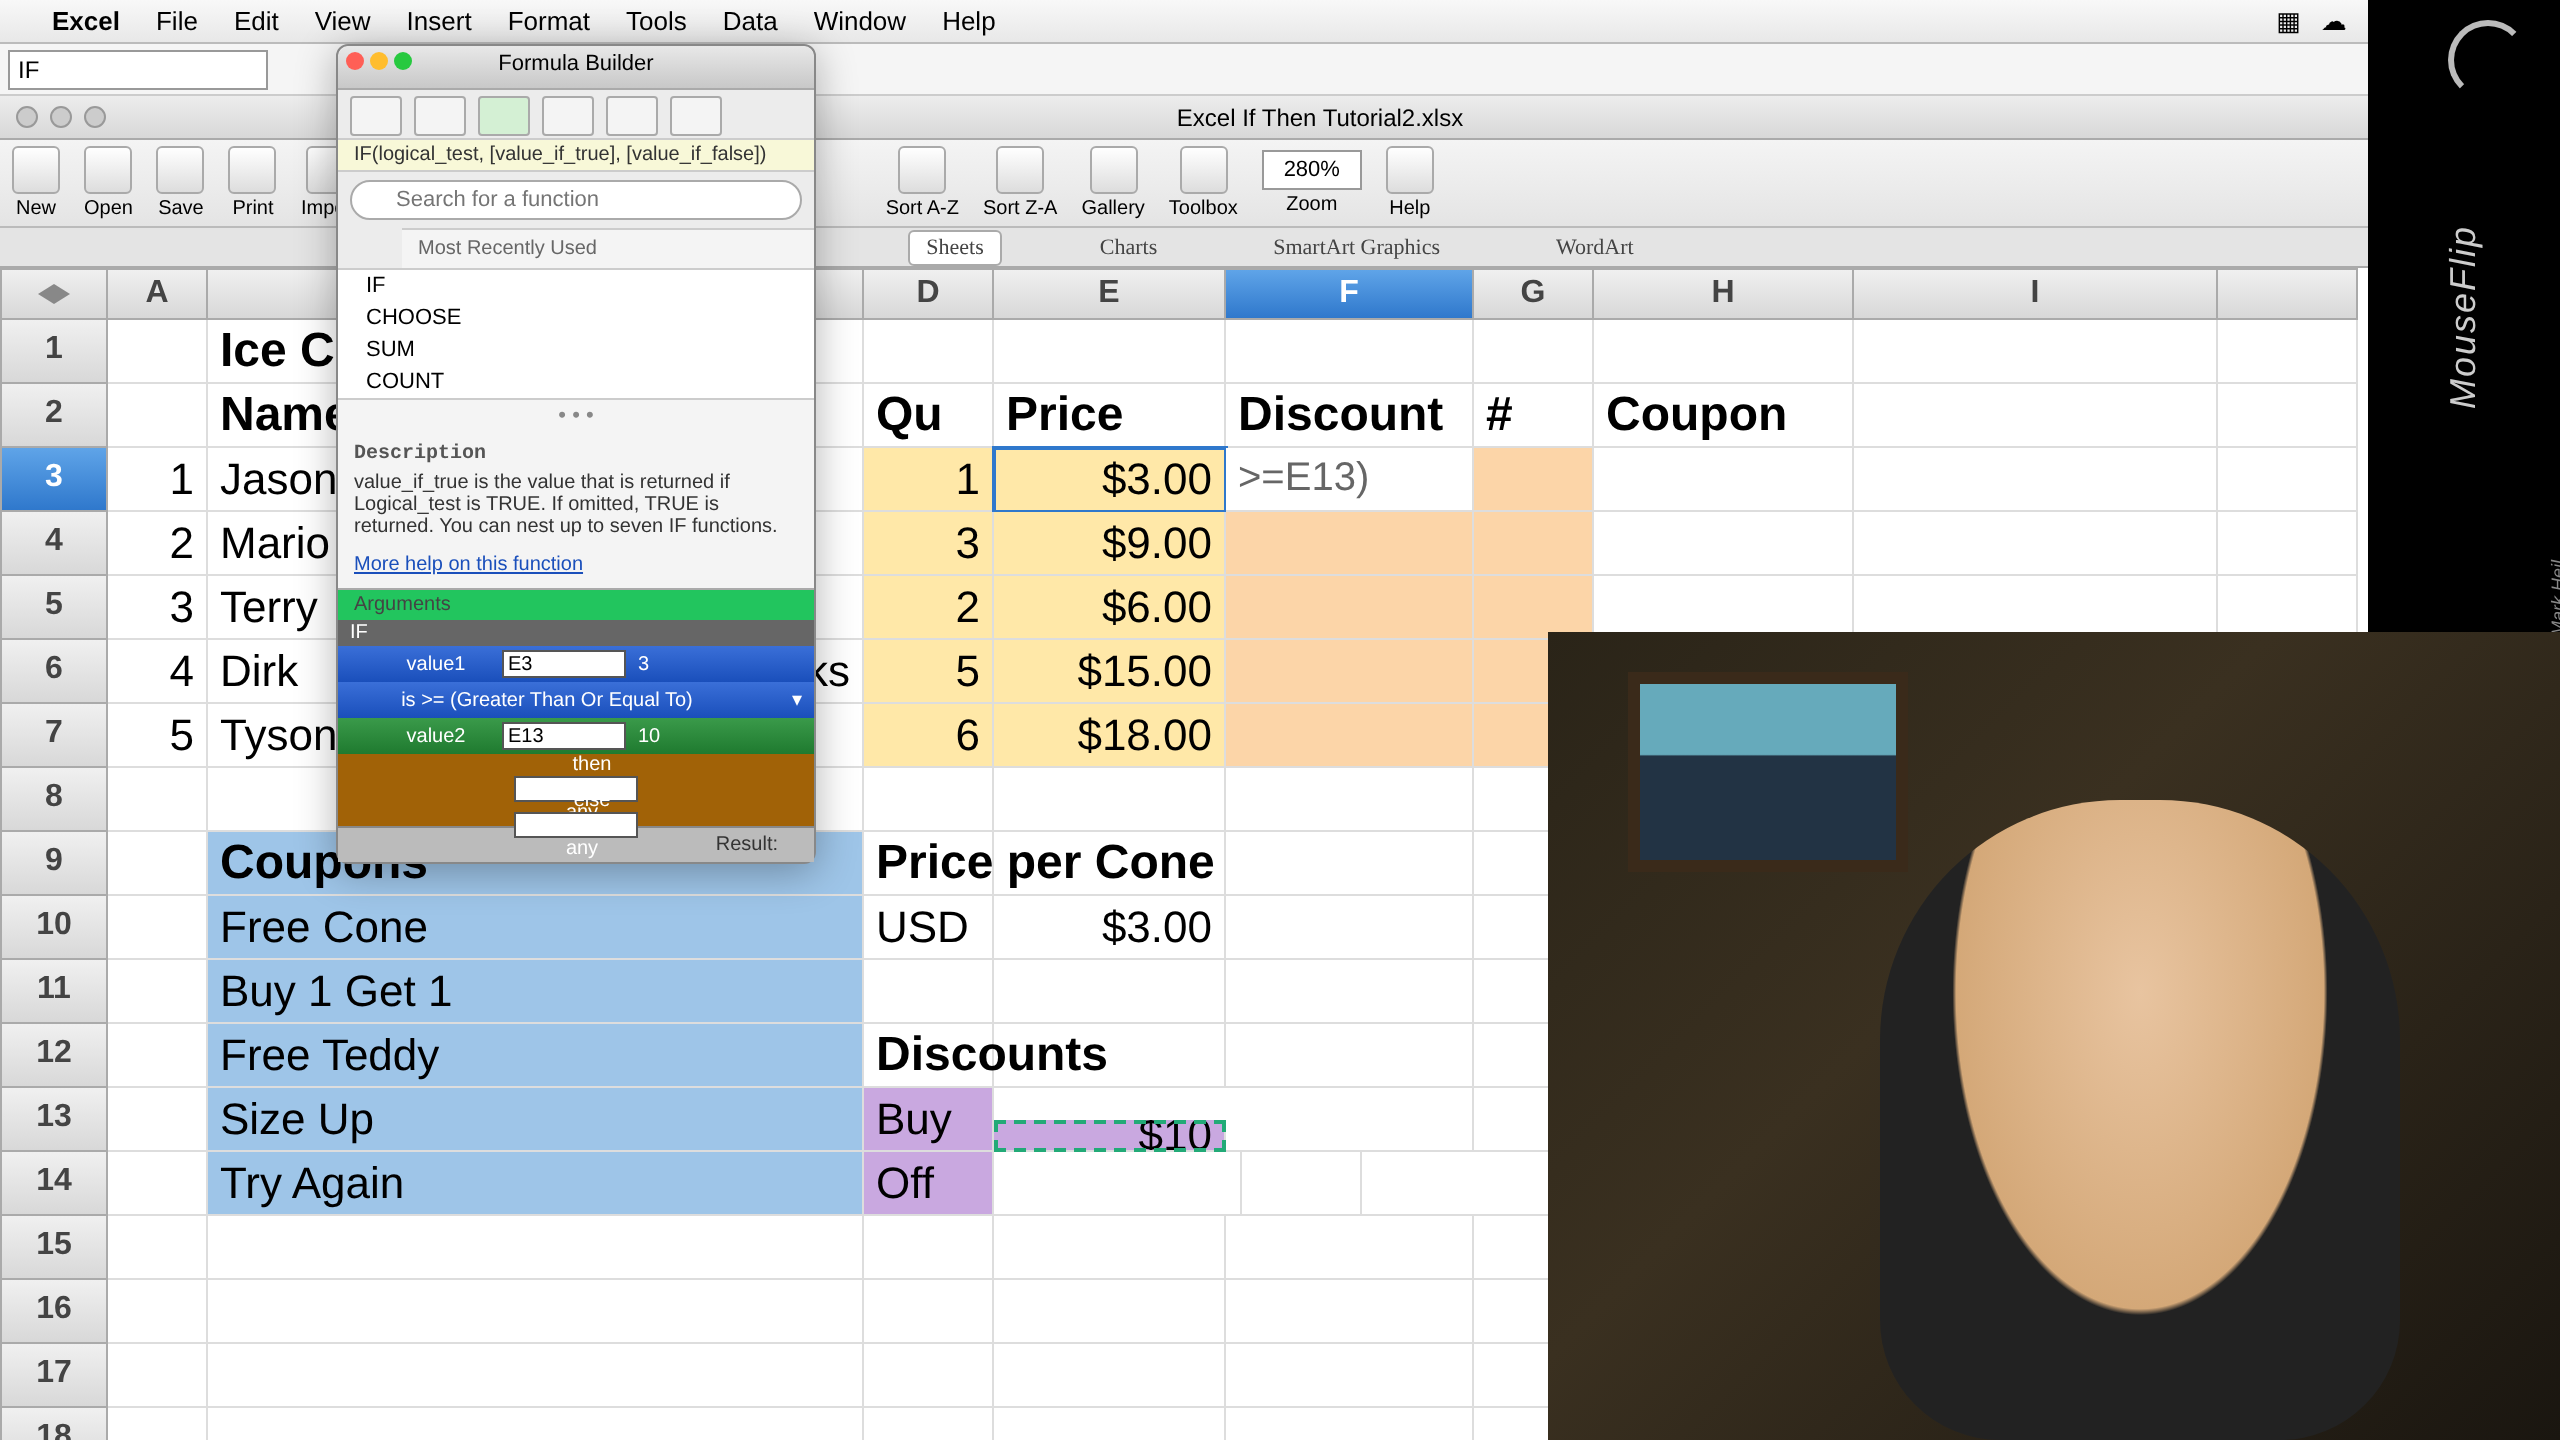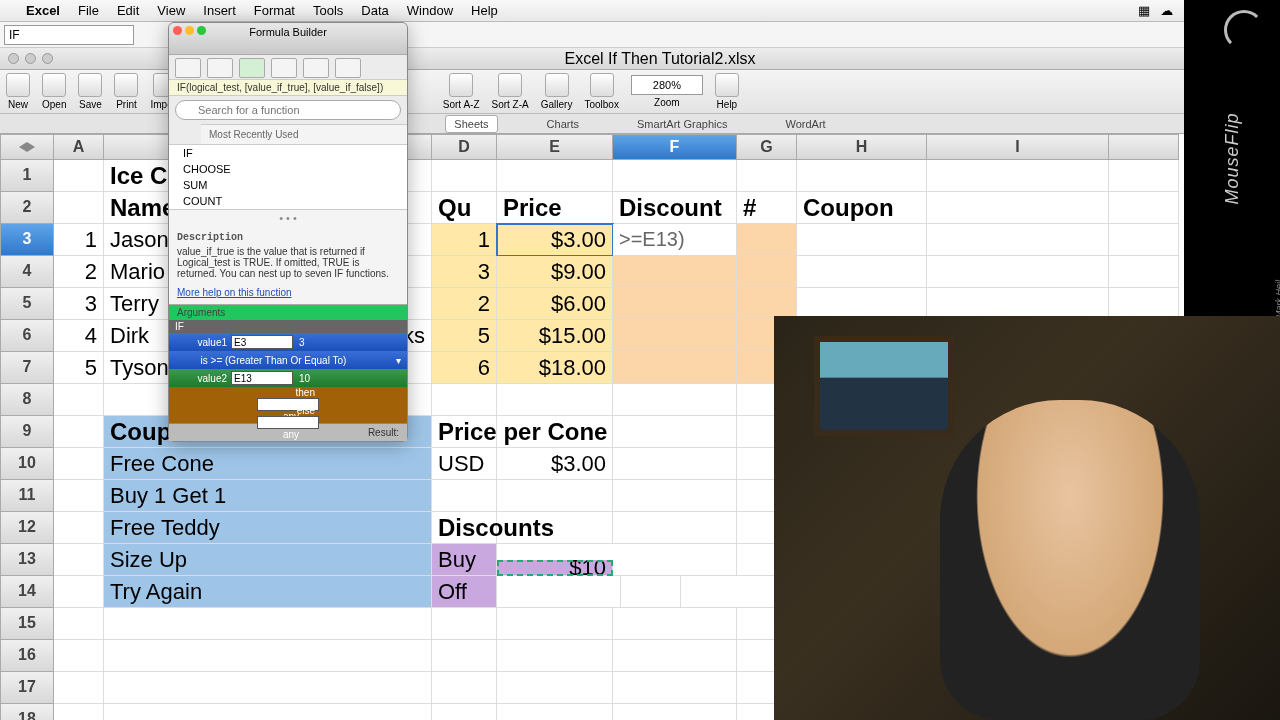--- a/index.html
+++ b/index.html
@@ -7,31 +7,31 @@
 
 .menubar { height: 22px; background: linear-gradient(#f8f8f8,#e8e8e8); border-bottom: 1px solid #bbb; display: flex; align-items: center; font-size: 13px; padding: 0 8px; }
 .menubar span { margin-right: 18px; cursor: default; }
 .menubar .bold { font-weight: bold; }
 .menubar .right { margin-left: auto; display: flex; gap: 10px; }
 .menubar .right span { margin-right: 0; }
 
 .namebox-row { height: 26px; display: flex; align-items: center; background: #f5f5f5; border-bottom: 1px solid #ccc; padding: 0 4px; }
 .namebox { width: 130px; height: 20px; border: 1px solid #999; background: #fff; font-size: 12px; padding: 0 4px; display:flex;align-items:center;}
 
-.titlebar { height: 22px; background: linear-gradient(#ededed,#d8d8d8); border-bottom: 1px solid #aaa; display: flex; align-items: center; justify-content: center; font-size: 16px; position: relative; padding-left: 40px; }
+.titlebar { height: 22px; background: linear-gradient(#ededed,#d8d8d8); border-bottom: 1px solid #aaa; display: flex; align-items: center; justify-content: center; font-size: 12px; position: relative; padding-left: 40px; }
 .traffic { position: absolute; left: 8px; display: flex; gap: 6px; }
 .traffic i { width: 11px; height: 11px; border-radius: 50%; background: #ccc; border:1px solid #999; display:block; }
 
 .toolbar { height: 44px; background: linear-gradient(#f4f4f4,#e4e4e4); border-bottom: 1px solid #bbb; display: flex; align-items: center; padding: 0 6px; gap: 12px; font-size: 10px; }
 .tbtn { display:flex; flex-direction:column; align-items:center; gap:2px; cursor:pointer; }
 .tbtn .ico { width:24px; height:24px; border:1px solid #aaa; border-radius:3px; background:linear-gradient(#fff,#ddd); }
-.zoom-box { width:72px; height:20px; border:1px solid #999; background:#fff; font-size:11px; text-align:center; line-height:18px; }
+.zoom-box { width:50px; height:20px; border:1px solid #999; background:#fff; font-size:11px; text-align:center; line-height:18px; }
 
 .tabs { height: 20px; background:#e4e4e4; border-bottom:1px solid #aaa; display:flex; justify-content:center; gap:40px; font-size:11px; align-items:center; }
-.tabs span { color:#444; padding:2px 8px; border:1px solid transparent; border-radius:3px; cursor:pointer; }
+.tabs span { color:#444; padding:2px 8px; border:1px solid transparent; border-radius:3px; cursor:pointer;font-family:Liberation Serif, serif; }
 .tabs .sel { background:#fff; border-color:#aaa; }
 
 .sheet { position: relative; height: calc(720px - 22px - 26px - 22px - 44px - 20px); background:#fff; }
 
 .colhead { display:flex; height:26px; }
 .rowhead-corner { width:54px; background:linear-gradient(#f0f0f0,#d8d8d8); border:1px solid #aaa; display:flex;align-items:center;justify-content:center;}
 .rowhead-corner svg{width:20px;height:14px;}
 .ch { background:linear-gradient(#f0f0f0,#d8d8d8); border:1px solid #aaa; border-left:none; text-align:center; font-size:16px; font-weight:bold; line-height:24px; color:#444; }
 .ch.sel { background:linear-gradient(#5fa4e8,#2f78cc); color:#fff; }
 
@@ -45,45 +45,45 @@
 .blue-sel { background:#9ec5e8; }
 .yellow { background:#ffe8a8; }
 .orange { background:#fcd5a8; color:#666; }
 .purple { background:#c9a8e0; }
 .edit-cell { background:#fff; font-size:20px; }
 
 .marching { outline:2px dashed #2a7; outline-offset:-2px;margin-top:16px; }
 
 
 .fb { position:absolute; left:168px; top:22px; width:240px; background:#ececec; border:1px solid #888; border-radius:6px; box-shadow:0 4px 20px rgba(0,0,0,.3); z-index:50; font-size:11px; }
-.fb-title { height:32px; background:linear-gradient(#e8e8e8,#c8c8c8); border-bottom:1px solid #aaa; border-radius:6px 6px 0 0; text-align:center; font-size:11px; line-height:18px; position:relative;}
+.fb-title { height:22px; background:linear-gradient(#e8e8e8,#c8c8c8); border-bottom:1px solid #aaa; border-radius:6px 6px 0 0; text-align:center; font-size:11px; line-height:18px; position:relative;}
 .fb-title .dots{position:absolute;left:4px;top:3px;display:flex;gap:3px;}
 .fb-title .dots i{width:9px;height:9px;border-radius:50%;display:block;}
 .fb-iconrow { height:24px; display:flex; gap:6px; padding:3px 6px; }
 .fb-iconrow i { width:26px; height:20px; border:1px solid #aaa; background:#f4f4f4; border-radius:2px; }
 .fb-syntax { font-size:10px; padding:2px 8px; color:#333; background:#f8f8d8; border-top:1px solid #ccc; border-bottom:1px solid #ccc;}
 .fb-search { margin:4px 6px; }
 .fb-search input { width:100%; height:20px; border:1px solid #aaa; border-radius:10px; padding:0 20px 0 22px; font-size:11px; }
 .fb-section { padding:4px 8px; color:#666; font-size:10px; background:#f4f4f4; border-top:1px solid #ccc;margin-left:32px;}
 .fb-list { max-height:70px; overflow:auto; background:#fff; border-top:1px solid #ccc; border-bottom:1px solid #ccc;}
 .fb-list div { padding:2px 14px; font-size:11px; cursor:pointer; }
 .fb-desc { padding:6px 8px; font-size:10px; color:#333; background:#f4f4f4; }
 .fb-desc b { display:block; margin-bottom:3px; color:#555;font-family:Liberation Mono, monospace;}
 .fb-link { color:#1a4fbb; text-decoration:underline; font-size:10px; padding:2px 8px 6px; display:block; background:#f4f4f4;}
 .fb-args-title { background:#22c55e; font-size:10px; padding:2px 8px; color:#444; border-top:1px solid #aaa;}
 .fb-args { background:#888; }
 .arg-row { display:flex; align-items:center; height:18px; font-size:10px; color:#fff; }
 .arg-row.blue { background:linear-gradient(#3a6fd8,#1a4fbb); }
 .arg-row.green { background:linear-gradient(#3a9a4a,#1f7a2f); }
 .arg-row.gray { background:#a16207;flex-direction:column; }
-.arg-label { width:62px; text-align:right; padding-right:4px; }
+.arg-label { width:62px; text-align:center; padding-right:4px;margin-left:20px; }
 .arg-input { width:62px; height:14px; background:#fff; color:#000; border:1px solid #555; padding:0 2px; font-size:10px; }
 .arg-result { padding-left:6px; }
 .arg-op { flex:1; text-align:center; font-size:10px; padding-right:18px;}
-.fb-result { background:#bbb; font-size:10px; padding:3px 8px; text-align:right; color:#333; border-top:1px solid #888;}
+.fb-result { background:#bbb; font-size:10px; padding:3px 18px; text-align:right; color:#333; border-top:1px solid #888;}
 
 
 .webcam { position:absolute; right:0; top:316px; width:506px; height:404px; background:#333; }
 .webcam .room { width:100%; height:100%; background:linear-gradient(135deg,#2a2418 0%,#3a3020 40%,#1a1610 100%); position:relative; overflow:hidden;}
 .webcam .face { position:absolute; right:80px; bottom:0; width:260px; height:320px; background:radial-gradient(ellipse at 50% 30%, #e8c4a0 0%, #d4a878 50%, #222 51%); border-radius:120px 120px 60px 60px; }
 .webcam .picture { position:absolute; left:40px; top:20px; width:140px; height:100px; background:linear-gradient(#6ab 40%,#234 41%); border:6px solid #3a2a1a; }
 
 .brand { position:absolute; right:0; top:0; width:96px; height:316px; background:#000; display:flex; align-items:center; justify-content:center; }
 .brand-text { color:#ccc; font-size:18px; transform:rotate(-90deg); white-space:nowrap; font-style:italic; letter-spacing:1px;}
 .brand-sub { position:absolute; right:6px; top:280px; transform:rotate(-90deg); transform-origin:right top; color:#888; font-size:9px; font-style:italic;}

